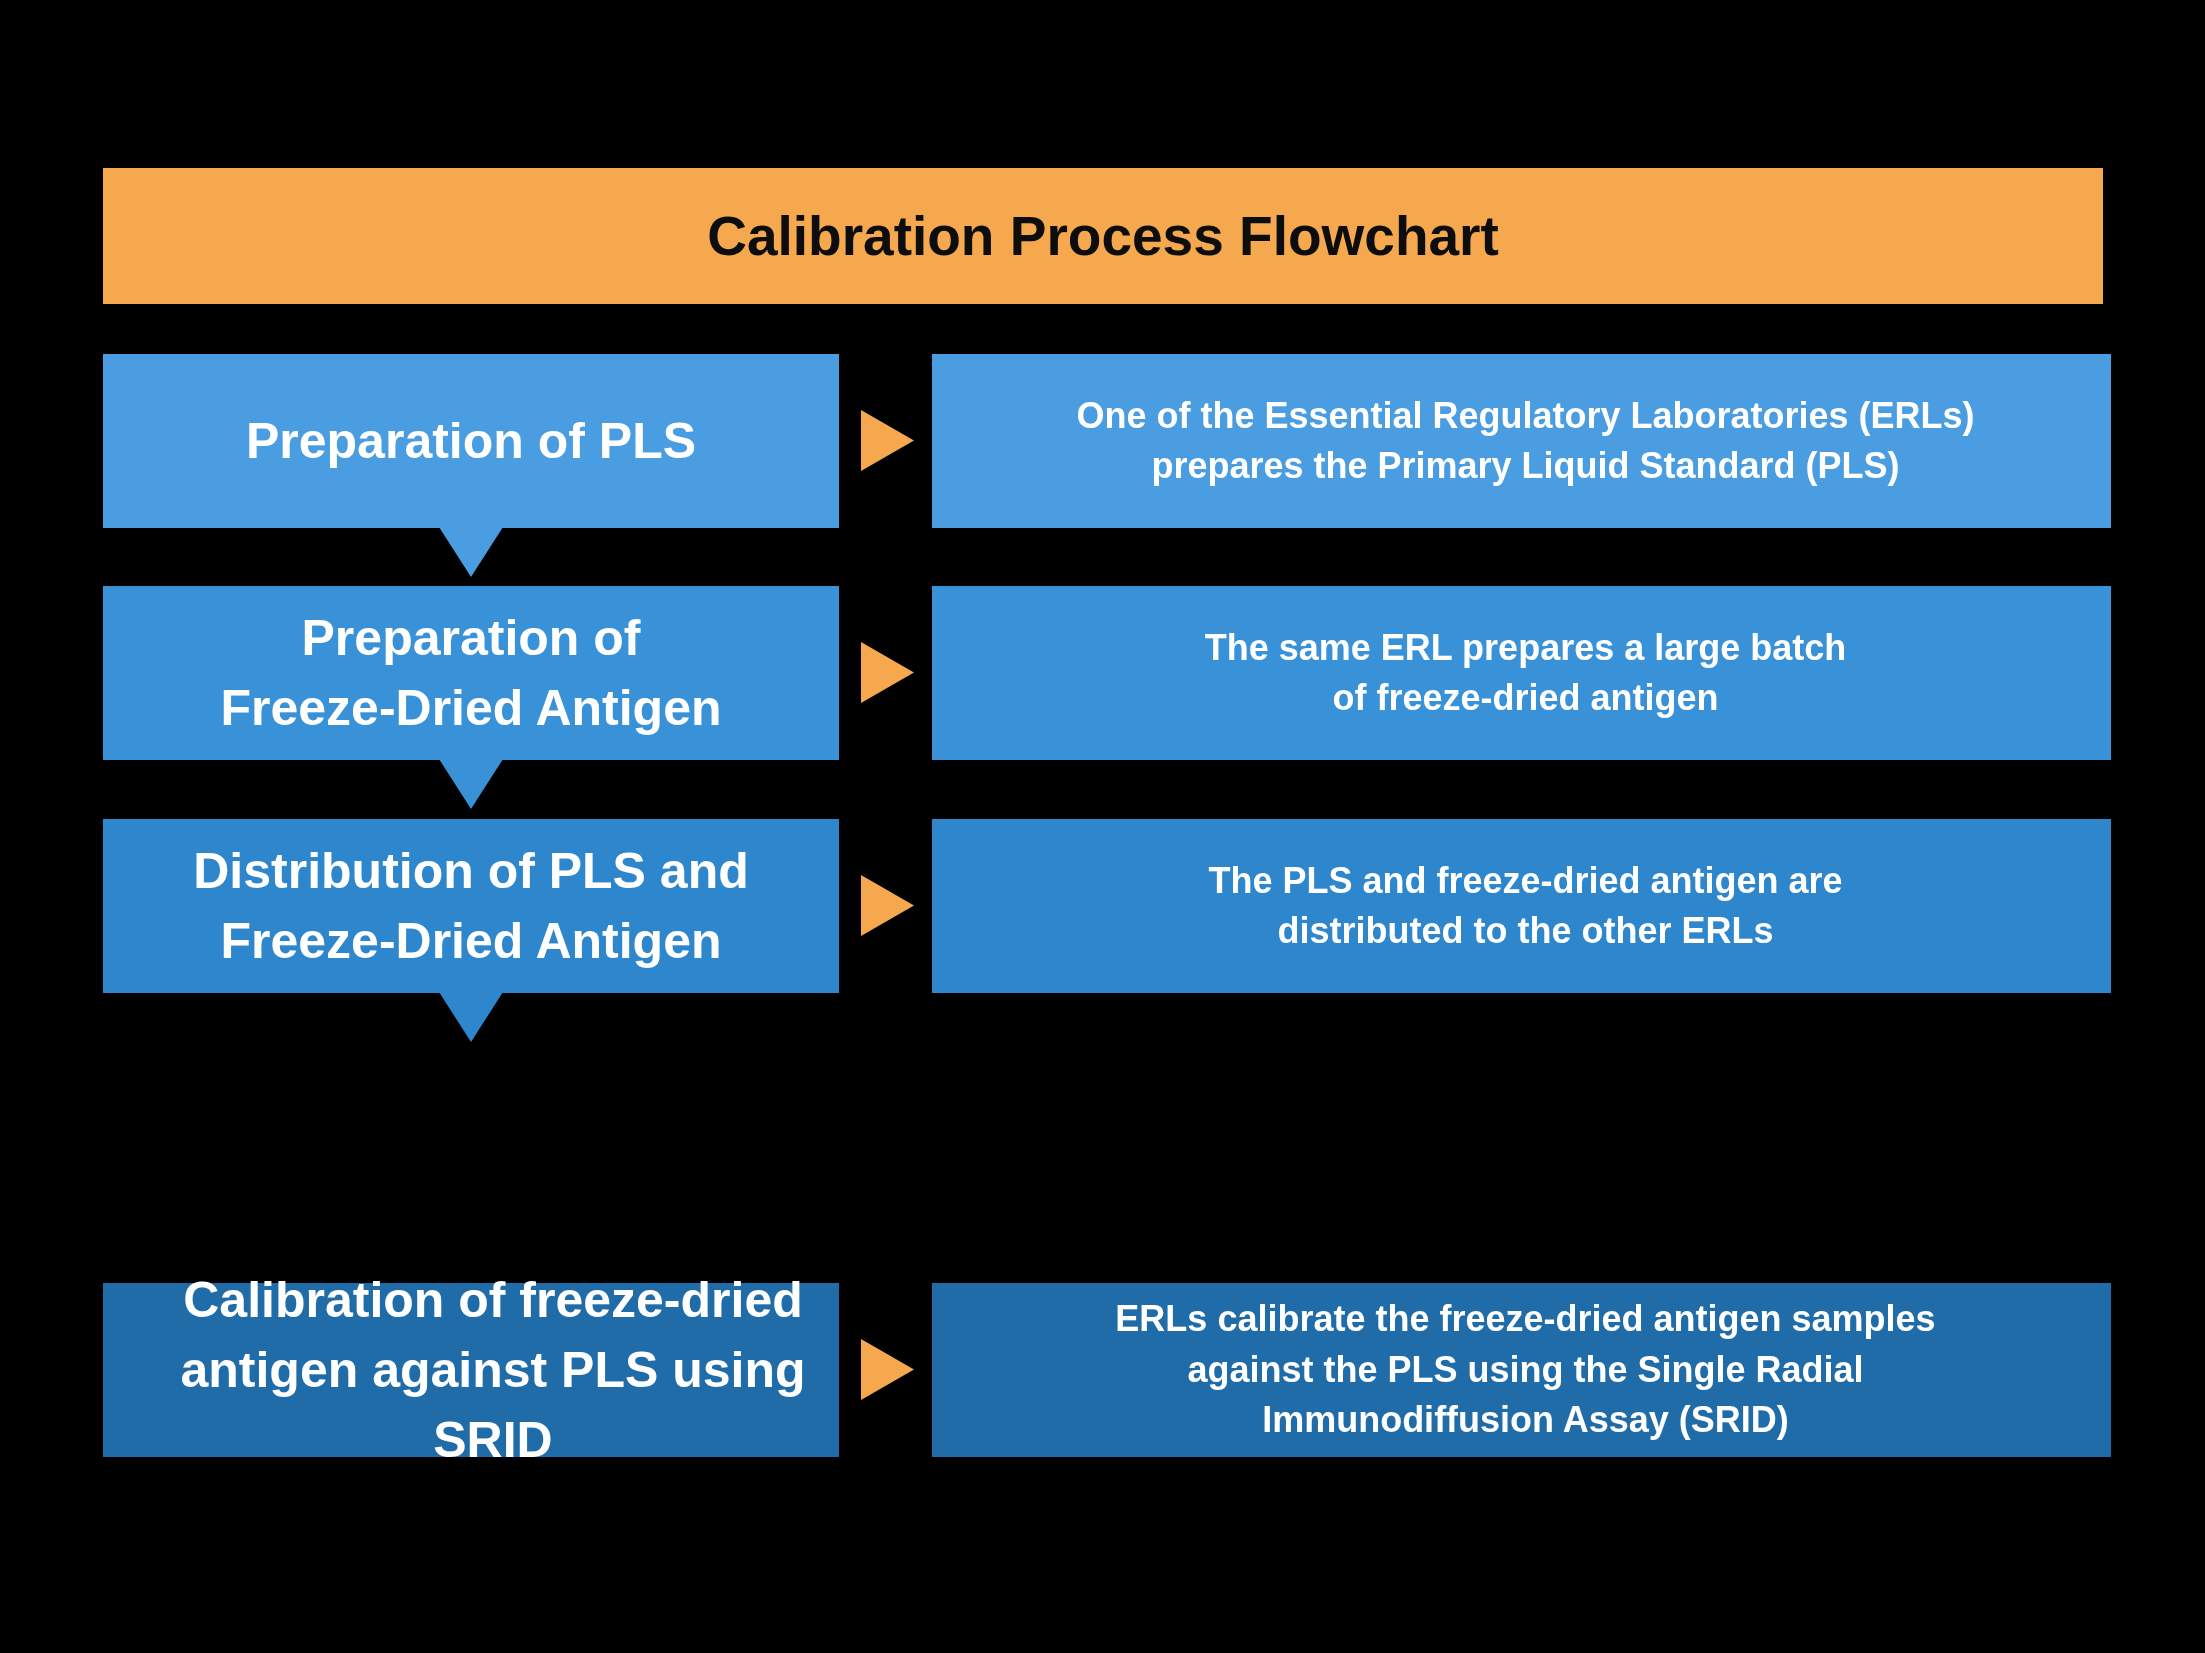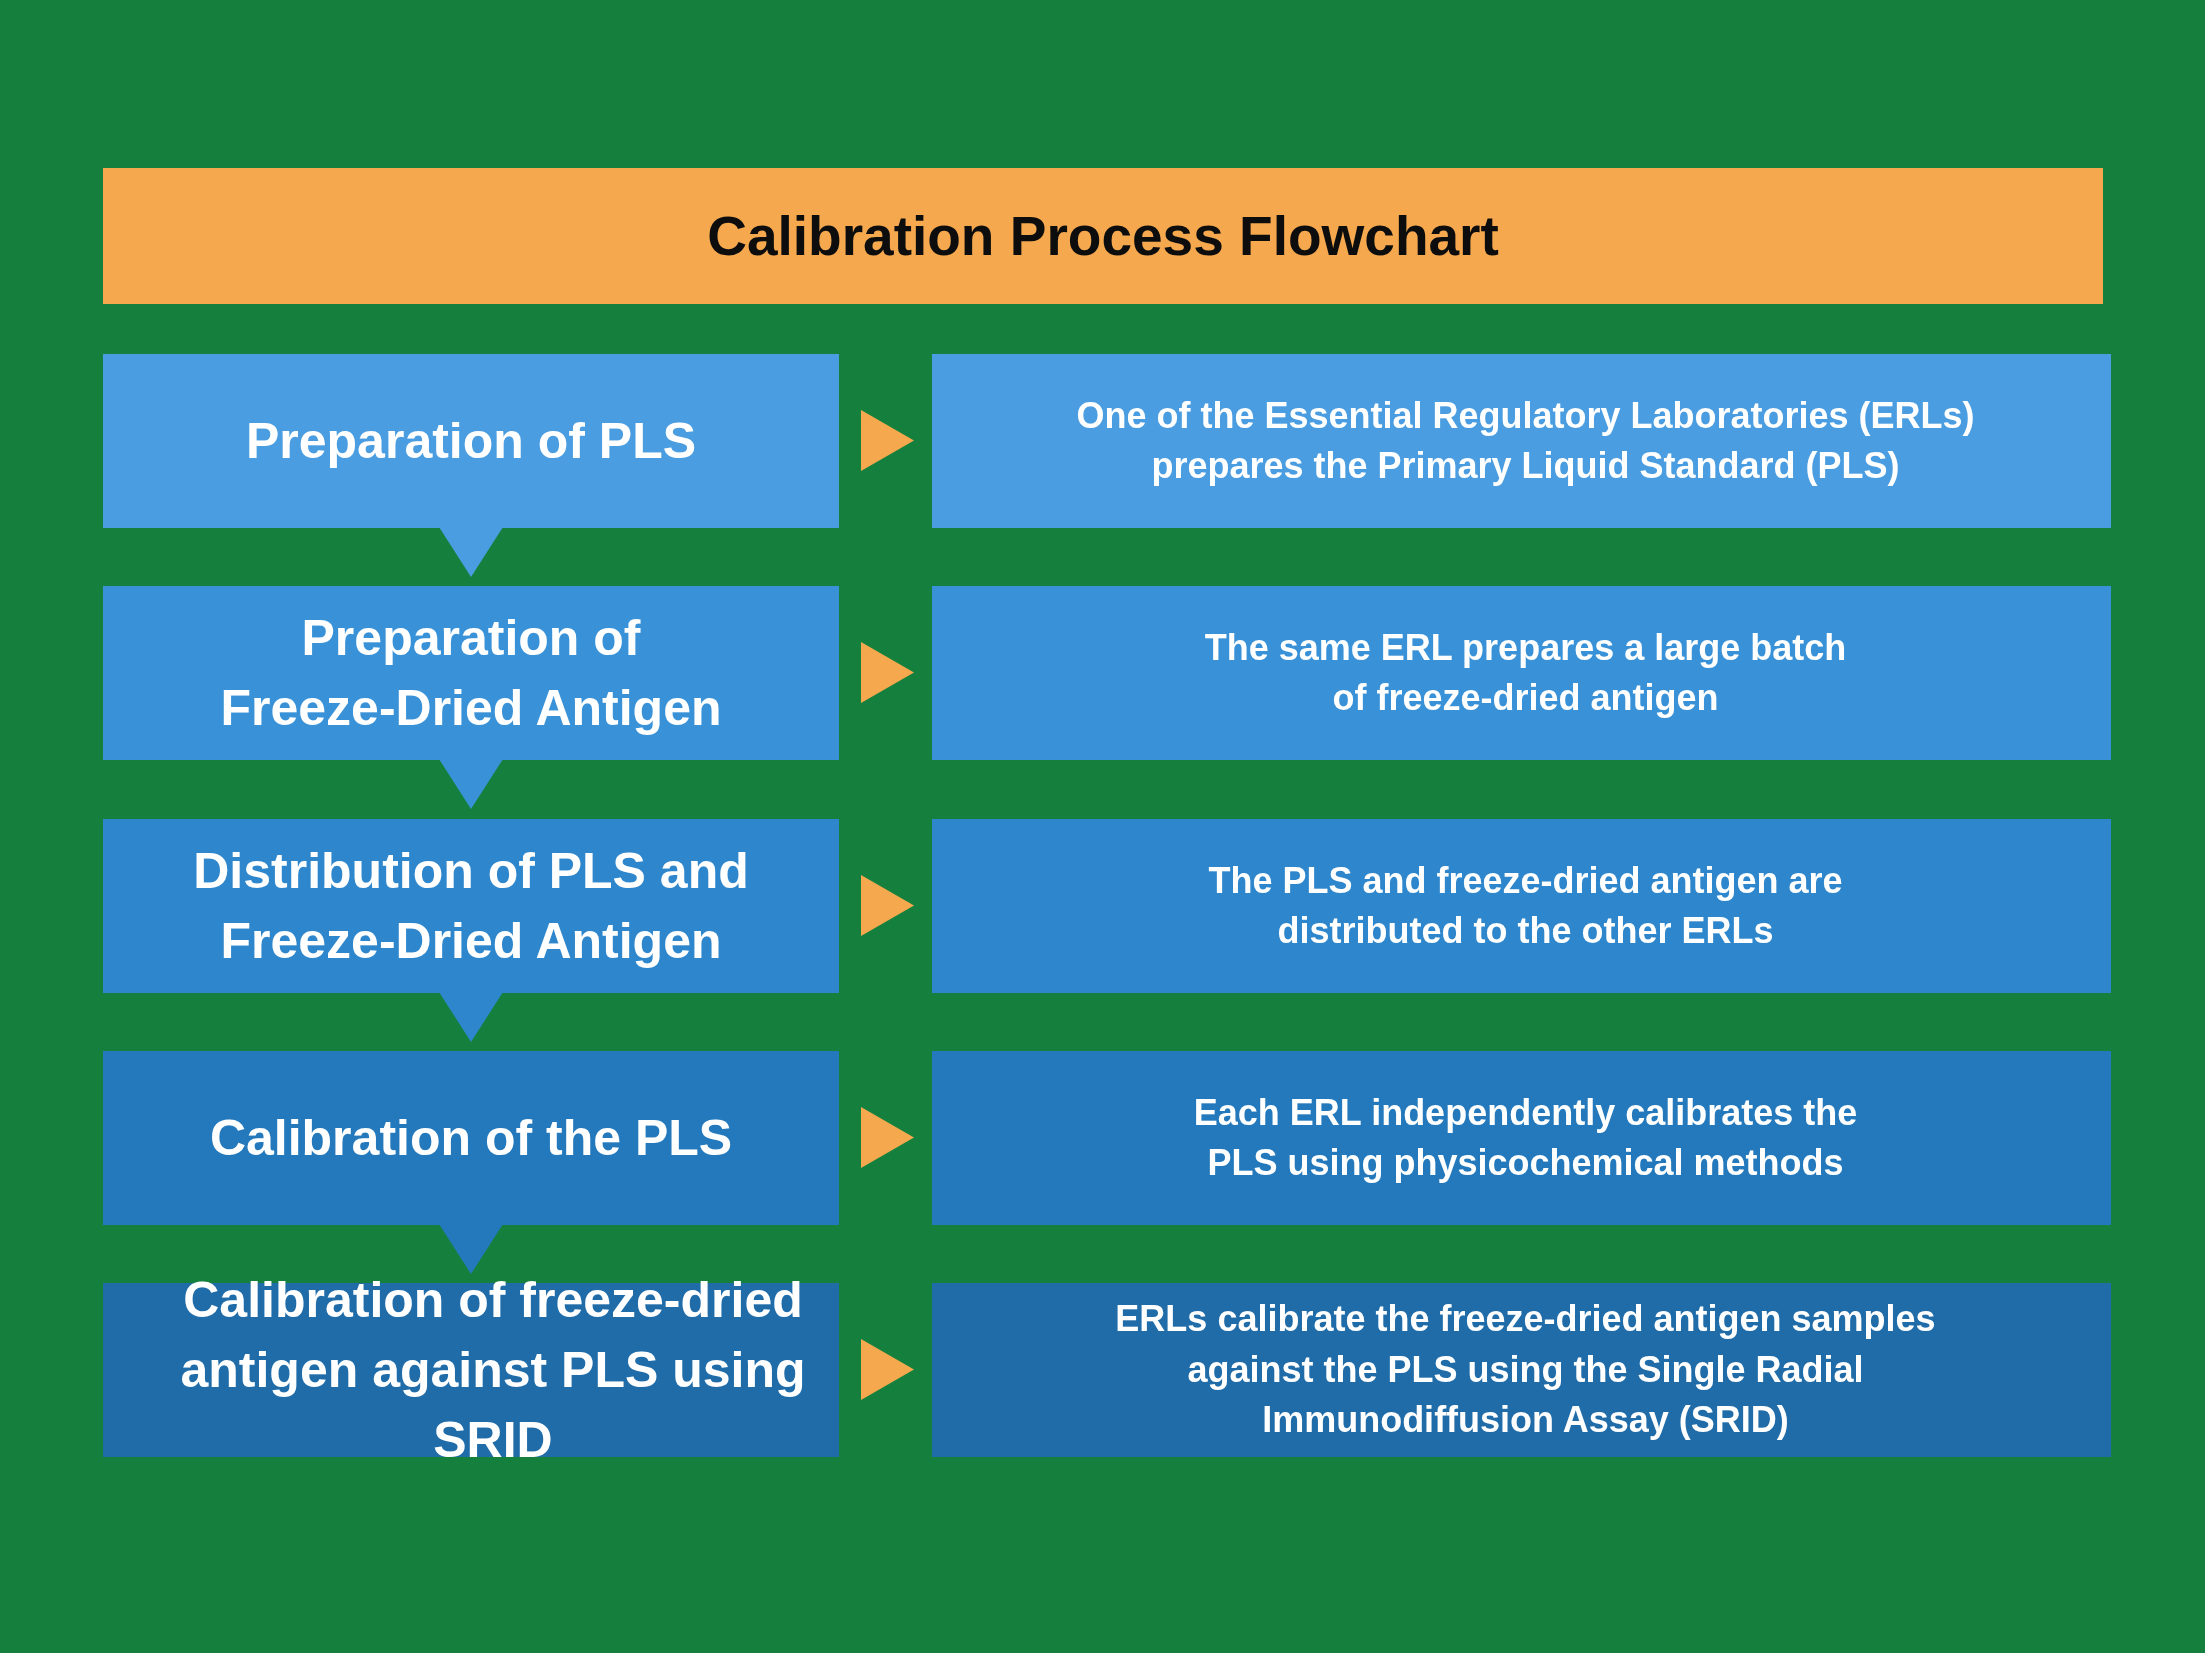--- a/index.html
+++ b/index.html
@@ -1,20 +1,20 @@
 <!DOCTYPE html>
 <html style="font-size:13.2px"><head>
 <meta charset="utf-8">
 <style>
   html, body { margin: 0; padding: 0; background: #ffffff; }
   .canvas {
     position: relative;
     width: 2205px;
     height: 1654px;
-    background: #15803d;
+    background: #000000;
     font-family: "Liberation Sans", sans-serif;
     overflow: hidden;
   }
   .header {
     position: absolute;
     left: 103px; top: 168px;
     width: 2000px; height: 136px;
     display: flex; align-items: center; justify-content: center;
   }
   .header .title {
@@ -117,31 +117,20 @@
 Freeze-Dried Antigen</div>
     </div>
     <div class="tail fill" style="background: rgb(46, 134, 204);"></div>
     <div class="arrow" style="background: rgb(245, 168, 78);"></div>
     <div class="desc-box fill" style="background: rgb(46, 134, 204);">
       <div class="step-desc" style="color: rgb(255, 255, 255);">The PLS and freeze-dried antigen are
 distributed to the other ERLs</div>
     </div>
   </div>
 
-  <div class="row row-3">
-    <div class="step-box fill" style="background: rgb(35, 121, 188);">
-      <div class="step-label" style="color: rgb(255, 255, 255);">Calibration of the PLS</div>
-    </div>
-    <div class="tail fill" style="background: rgb(35, 121, 188);"></div>
-    <div class="arrow" style="background: rgb(245, 168, 78);"></div>
-    <div class="desc-box fill" style="background: rgb(35, 121, 188);">
-      <div class="step-desc" style="color: rgb(255, 255, 255);">Each ERL independently calibrates the
-PLS using physicochemical methods</div>
-    </div>
-  </div>
 
   <div class="row row-4">
     <div class="step-box fill" style="background: rgb(31, 108, 169);">
       <div class="step-label" style="color: rgb(255, 255, 255); margin-left: 44px;">Calibration of freeze-dried
 antigen against PLS using SRID</div>
     </div>
     <div class="arrow" style="background: rgb(245, 168, 78);"></div>
     <div class="desc-box fill" style="background: rgb(31, 108, 169);">
       <div class="step-desc" style="color: rgb(255, 255, 255);">ERLs calibrate the freeze-dried antigen samples
 against the PLS using the Single Radial

